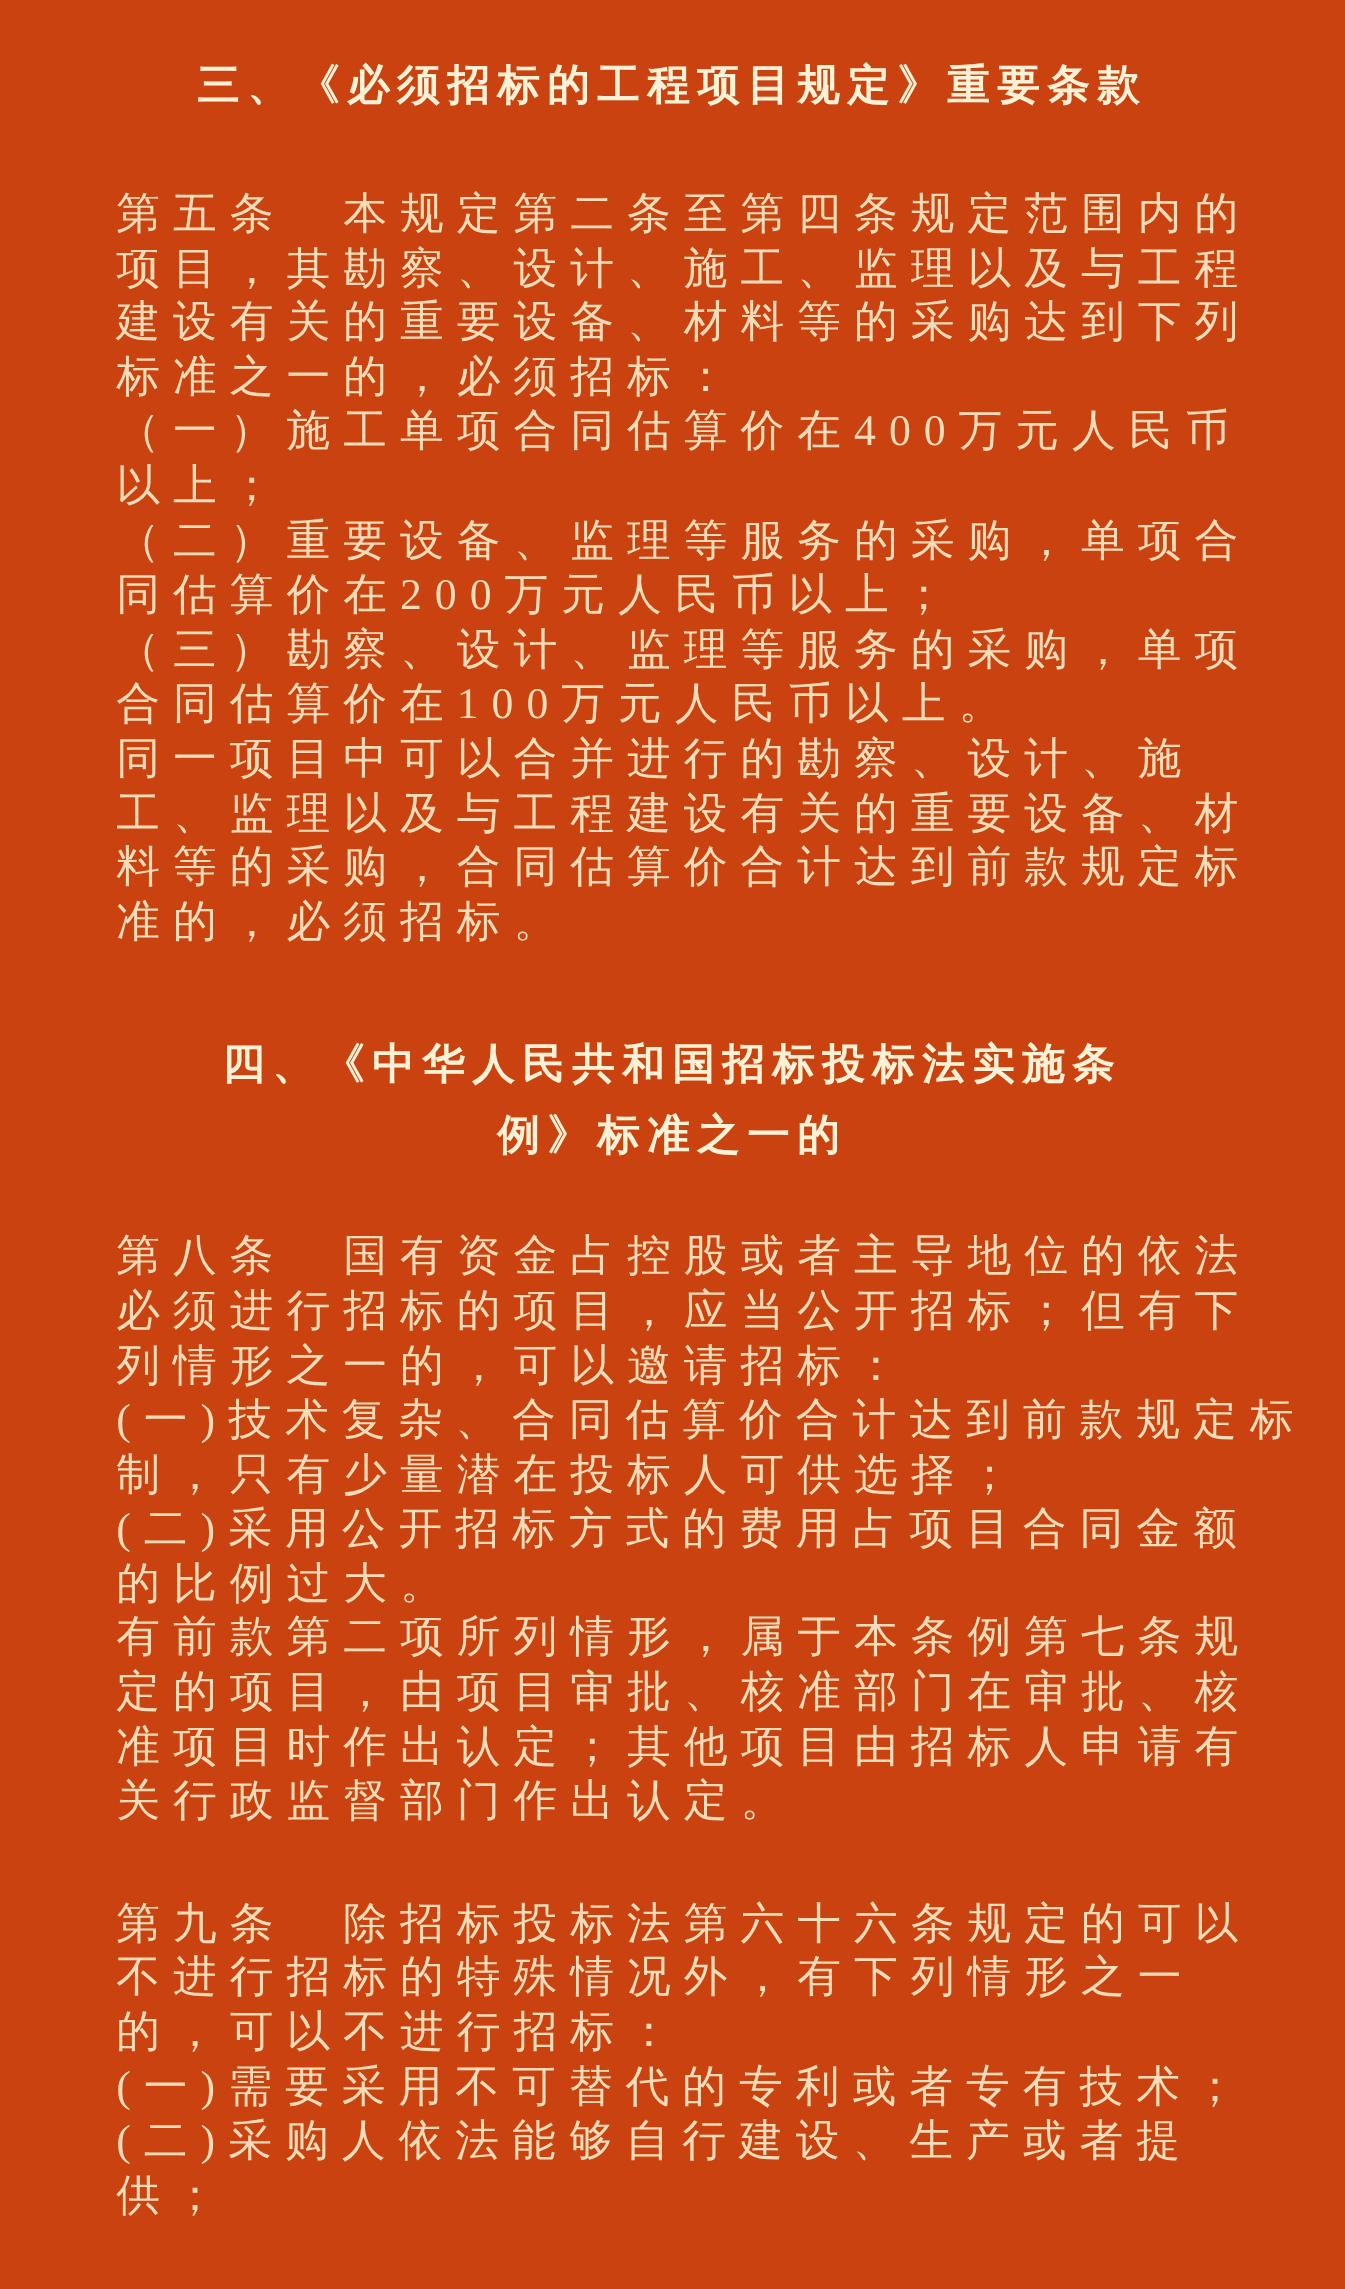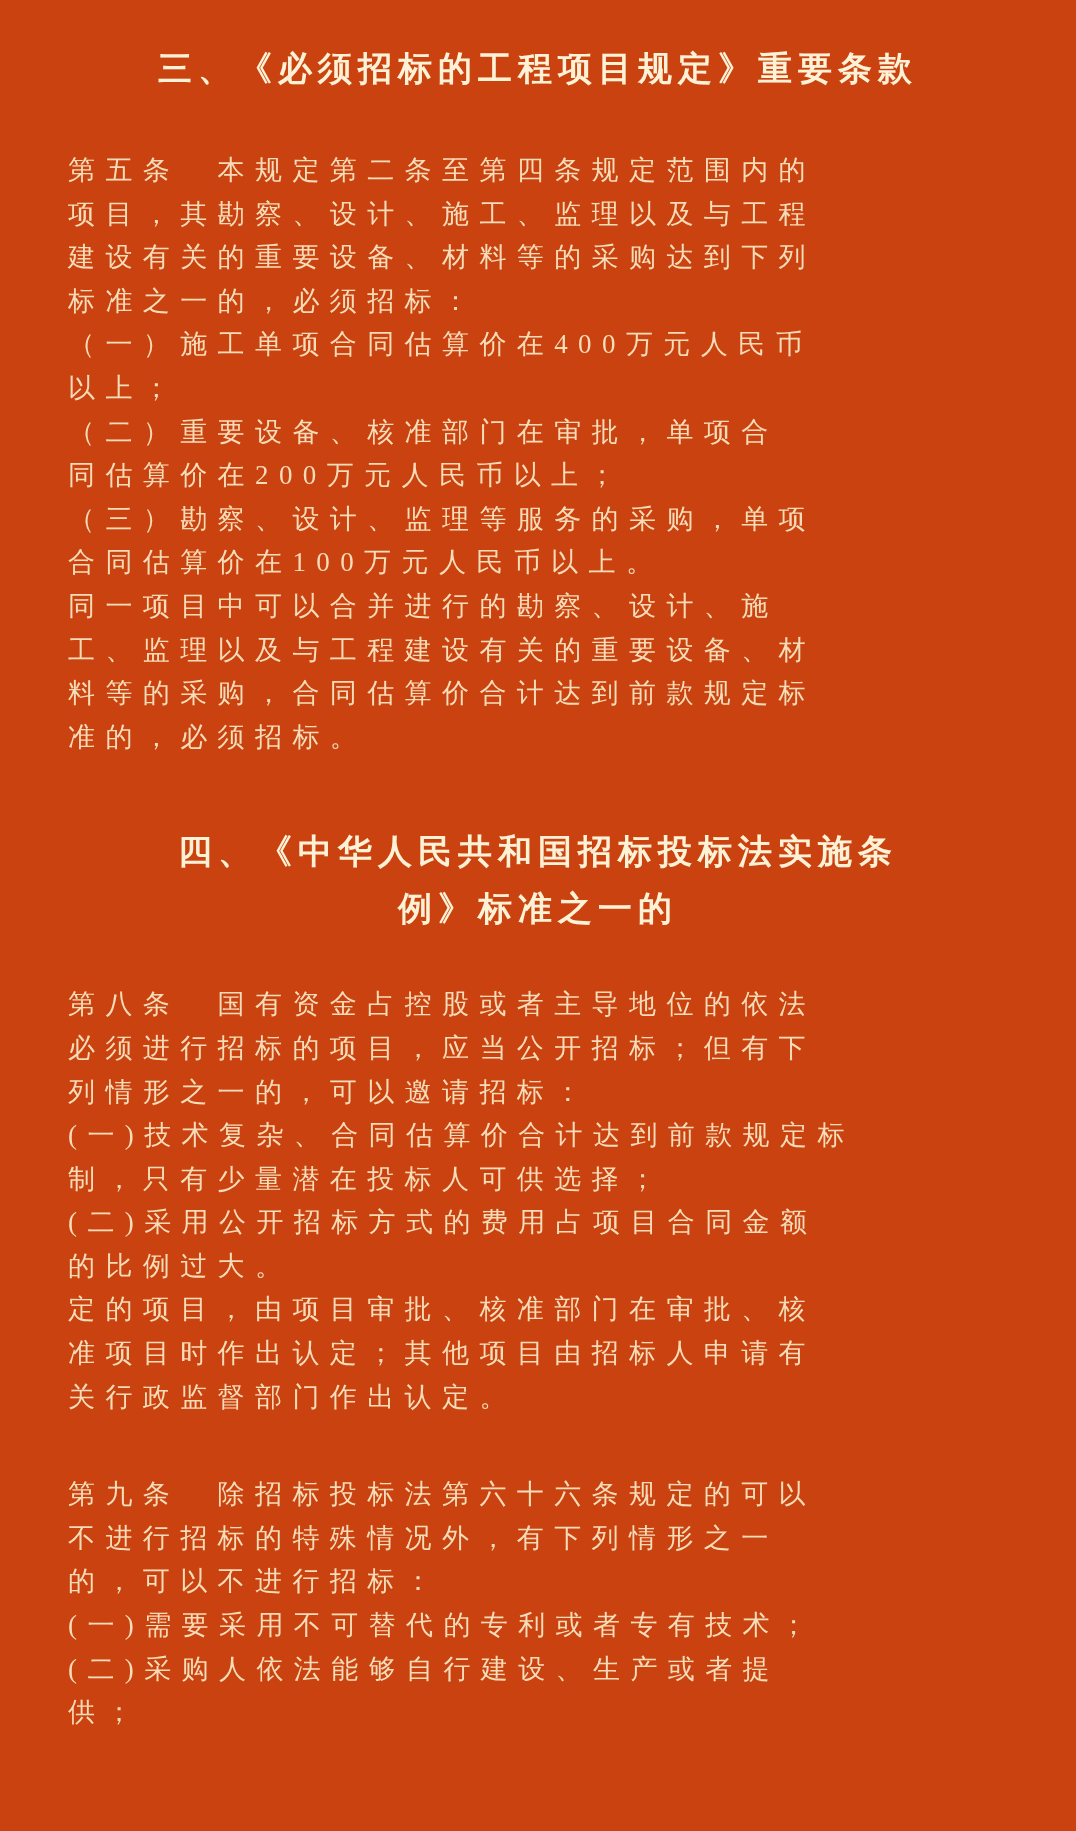--- a/index.html
+++ b/index.html
@@ -24,23 +24,23 @@
     color: var(--heading-color, #fdf2d6);
     font-weight: bold;
     font-size: 34px;
     letter-spacing: 6px;
     line-height: 57px;
   }
   .heading-line {
     white-space: nowrap;
   }
   .section-body {
-    padding: 0 68px;
+    padding: 0 93px;
     color: var(--body-color, #f6dcb8);
-    font-size: 27px;
+    font-size: 35px;
     letter-spacing: 10.4px;
     line-height: 43.6px;
   }
   .text-line {
     white-space: nowrap;
   }
   
   .section-0 .section-heading { padding-top: 40px; }
   .section-0 .section-body   { margin-top: 52px; }
   .section-1 .section-heading { margin-top: 64px; }
@@ -56,21 +56,21 @@
         <div class="heading-line">三、《必须招标的工程项目规定》重要条款</div>
       </div>
     <div class="section-body">
         <div class="paragraph">
           <div class="text-line">第五条　本规定第二条至第四条规定范围内的</div>
           <div class="text-line">项目，其勘察、设计、施工、监理以及与工程</div>
           <div class="text-line">建设有关的重要设备、材料等的采购达到下列</div>
           <div class="text-line">标准之一的，必须招标：</div>
           <div class="text-line">（一）施工单项合同估算价在400万元人民币</div>
           <div class="text-line">以上；</div>
-          <div class="text-line">（二）重要设备、核准部门在审批，单项合</div>
+          <div class="text-line">（二）重要设备、监理等服务的采购，单项合</div>
           <div class="text-line">同估算价在200万元人民币以上；</div>
           <div class="text-line">（三）勘察、设计、监理等服务的采购，单项</div>
           <div class="text-line">合同估算价在100万元人民币以上。</div>
           <div class="text-line">同一项目中可以合并进行的勘察、设计、施</div>
           <div class="text-line">工、监理以及与工程建设有关的重要设备、材</div>
           <div class="text-line">料等的采购，合同估算价合计达到前款规定标</div>
           <div class="text-line">准的，必须招标。</div>
         </div>
       </div>
   </div>
@@ -81,20 +81,21 @@
       </div>
     <div class="section-body">
         <div class="paragraph">
           <div class="text-line">第八条　国有资金占控股或者主导地位的依法</div>
           <div class="text-line">必须进行招标的项目，应当公开招标；但有下</div>
           <div class="text-line">列情形之一的，可以邀请招标：</div>
           <div class="text-line">(一)技术复杂、合同估算价合计达到前款规定标</div>
           <div class="text-line">制，只有少量潜在投标人可供选择；</div>
           <div class="text-line">(二)采用公开招标方式的费用占项目合同金额</div>
           <div class="text-line">的比例过大。</div>
+          <div class="text-line">有前款第二项所列情形，属于本条例第七条规</div>
           <div class="text-line">定的项目，由项目审批、核准部门在审批、核</div>
           <div class="text-line">准项目时作出认定；其他项目由招标人申请有</div>
           <div class="text-line">关行政监督部门作出认定。</div>
         </div>
         <div class="paragraph">
           <div class="text-line">第九条　除招标投标法第六十六条规定的可以</div>
           <div class="text-line">不进行招标的特殊情况外，有下列情形之一</div>
           <div class="text-line">的，可以不进行招标：</div>
           <div class="text-line">(一)需要采用不可替代的专利或者专有技术；</div>
           <div class="text-line">(二)采购人依法能够自行建设、生产或者提</div>

